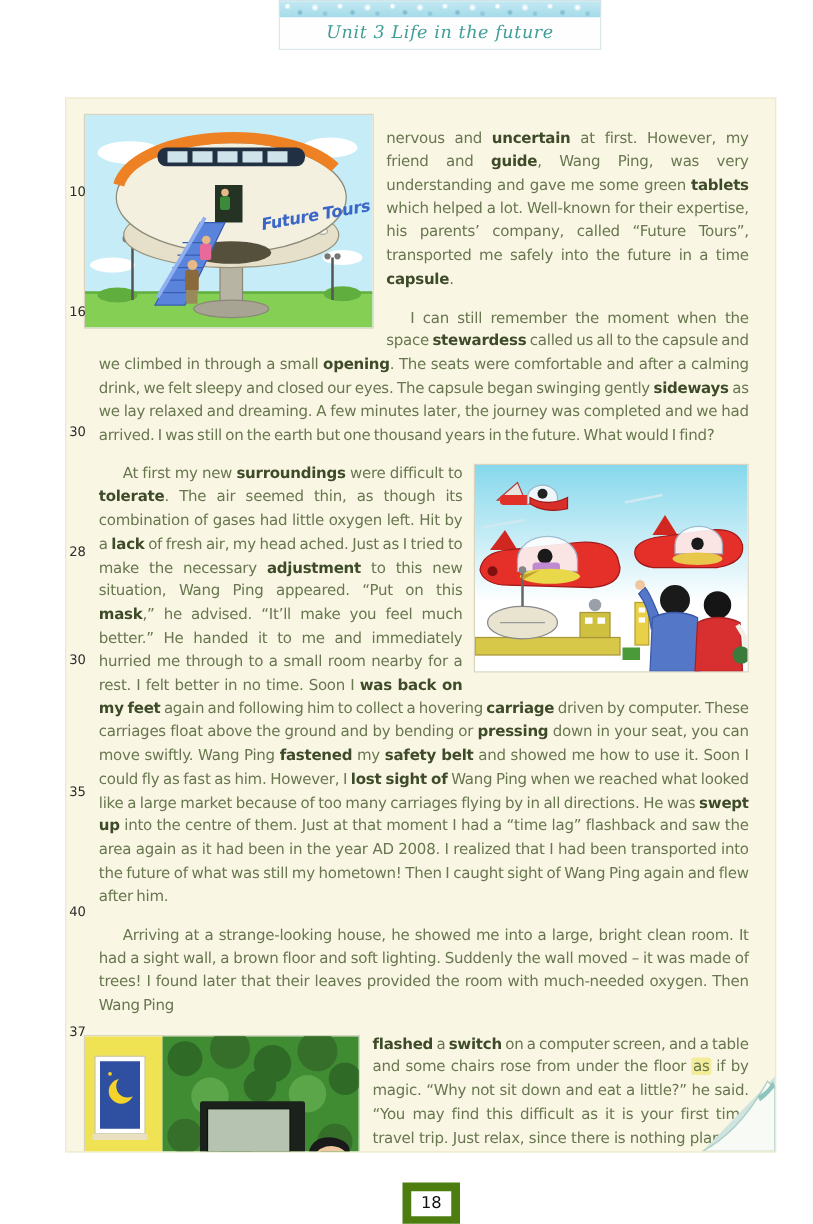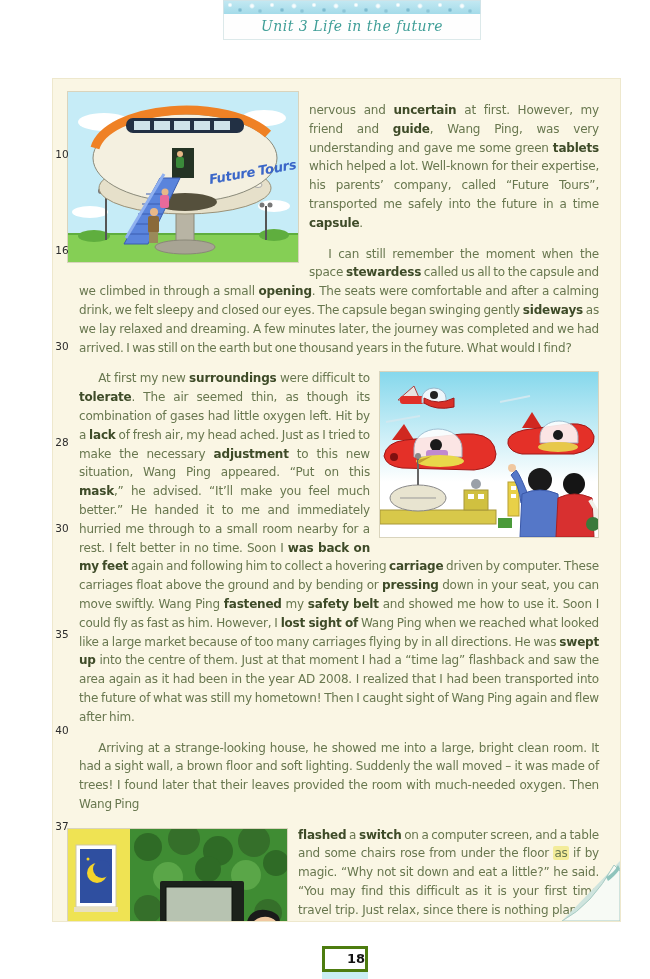--- a/index.html
+++ b/index.html
@@ -40,22 +40,22 @@
   .fig-l{float:left;margin:2px 10px 5px 0;}
   .fig-r{float:right;margin:2px 0 5px 9px;}
   .fig-frame{display:block;border:1px solid #d9d4bd;background:#fff;}
   .clear{clear:both;}
 
   
   .page-curl{position:absolute;right:0;bottom:0;width:64px;height:60px;}
 
   
   .footer{position:absolute;left:322px;top:946px;width:46px;}
-  .page-num{height:20px;line-height:20px;text-align:right;background:#fff;
-    border:3px solid #4d7c0f;font-weight:700;font-size:13px;color:#111;}
+  .page-num{height:20px;line-height:20px;text-align:center;background:#fff;
+    border:7px solid #4d7c0f;font-weight:400;font-size:13px;color:#111;}
   .footer-strip{height:12px;background:var(--footer-cyan,#c9eef3);}
 </style>
 </head>
 <body>
 
 <div>
 
   <div class="unit-header">
     <div class="droplet-band"></div>
     <div class="unit-title">Unit 3 Life in the future</div>

